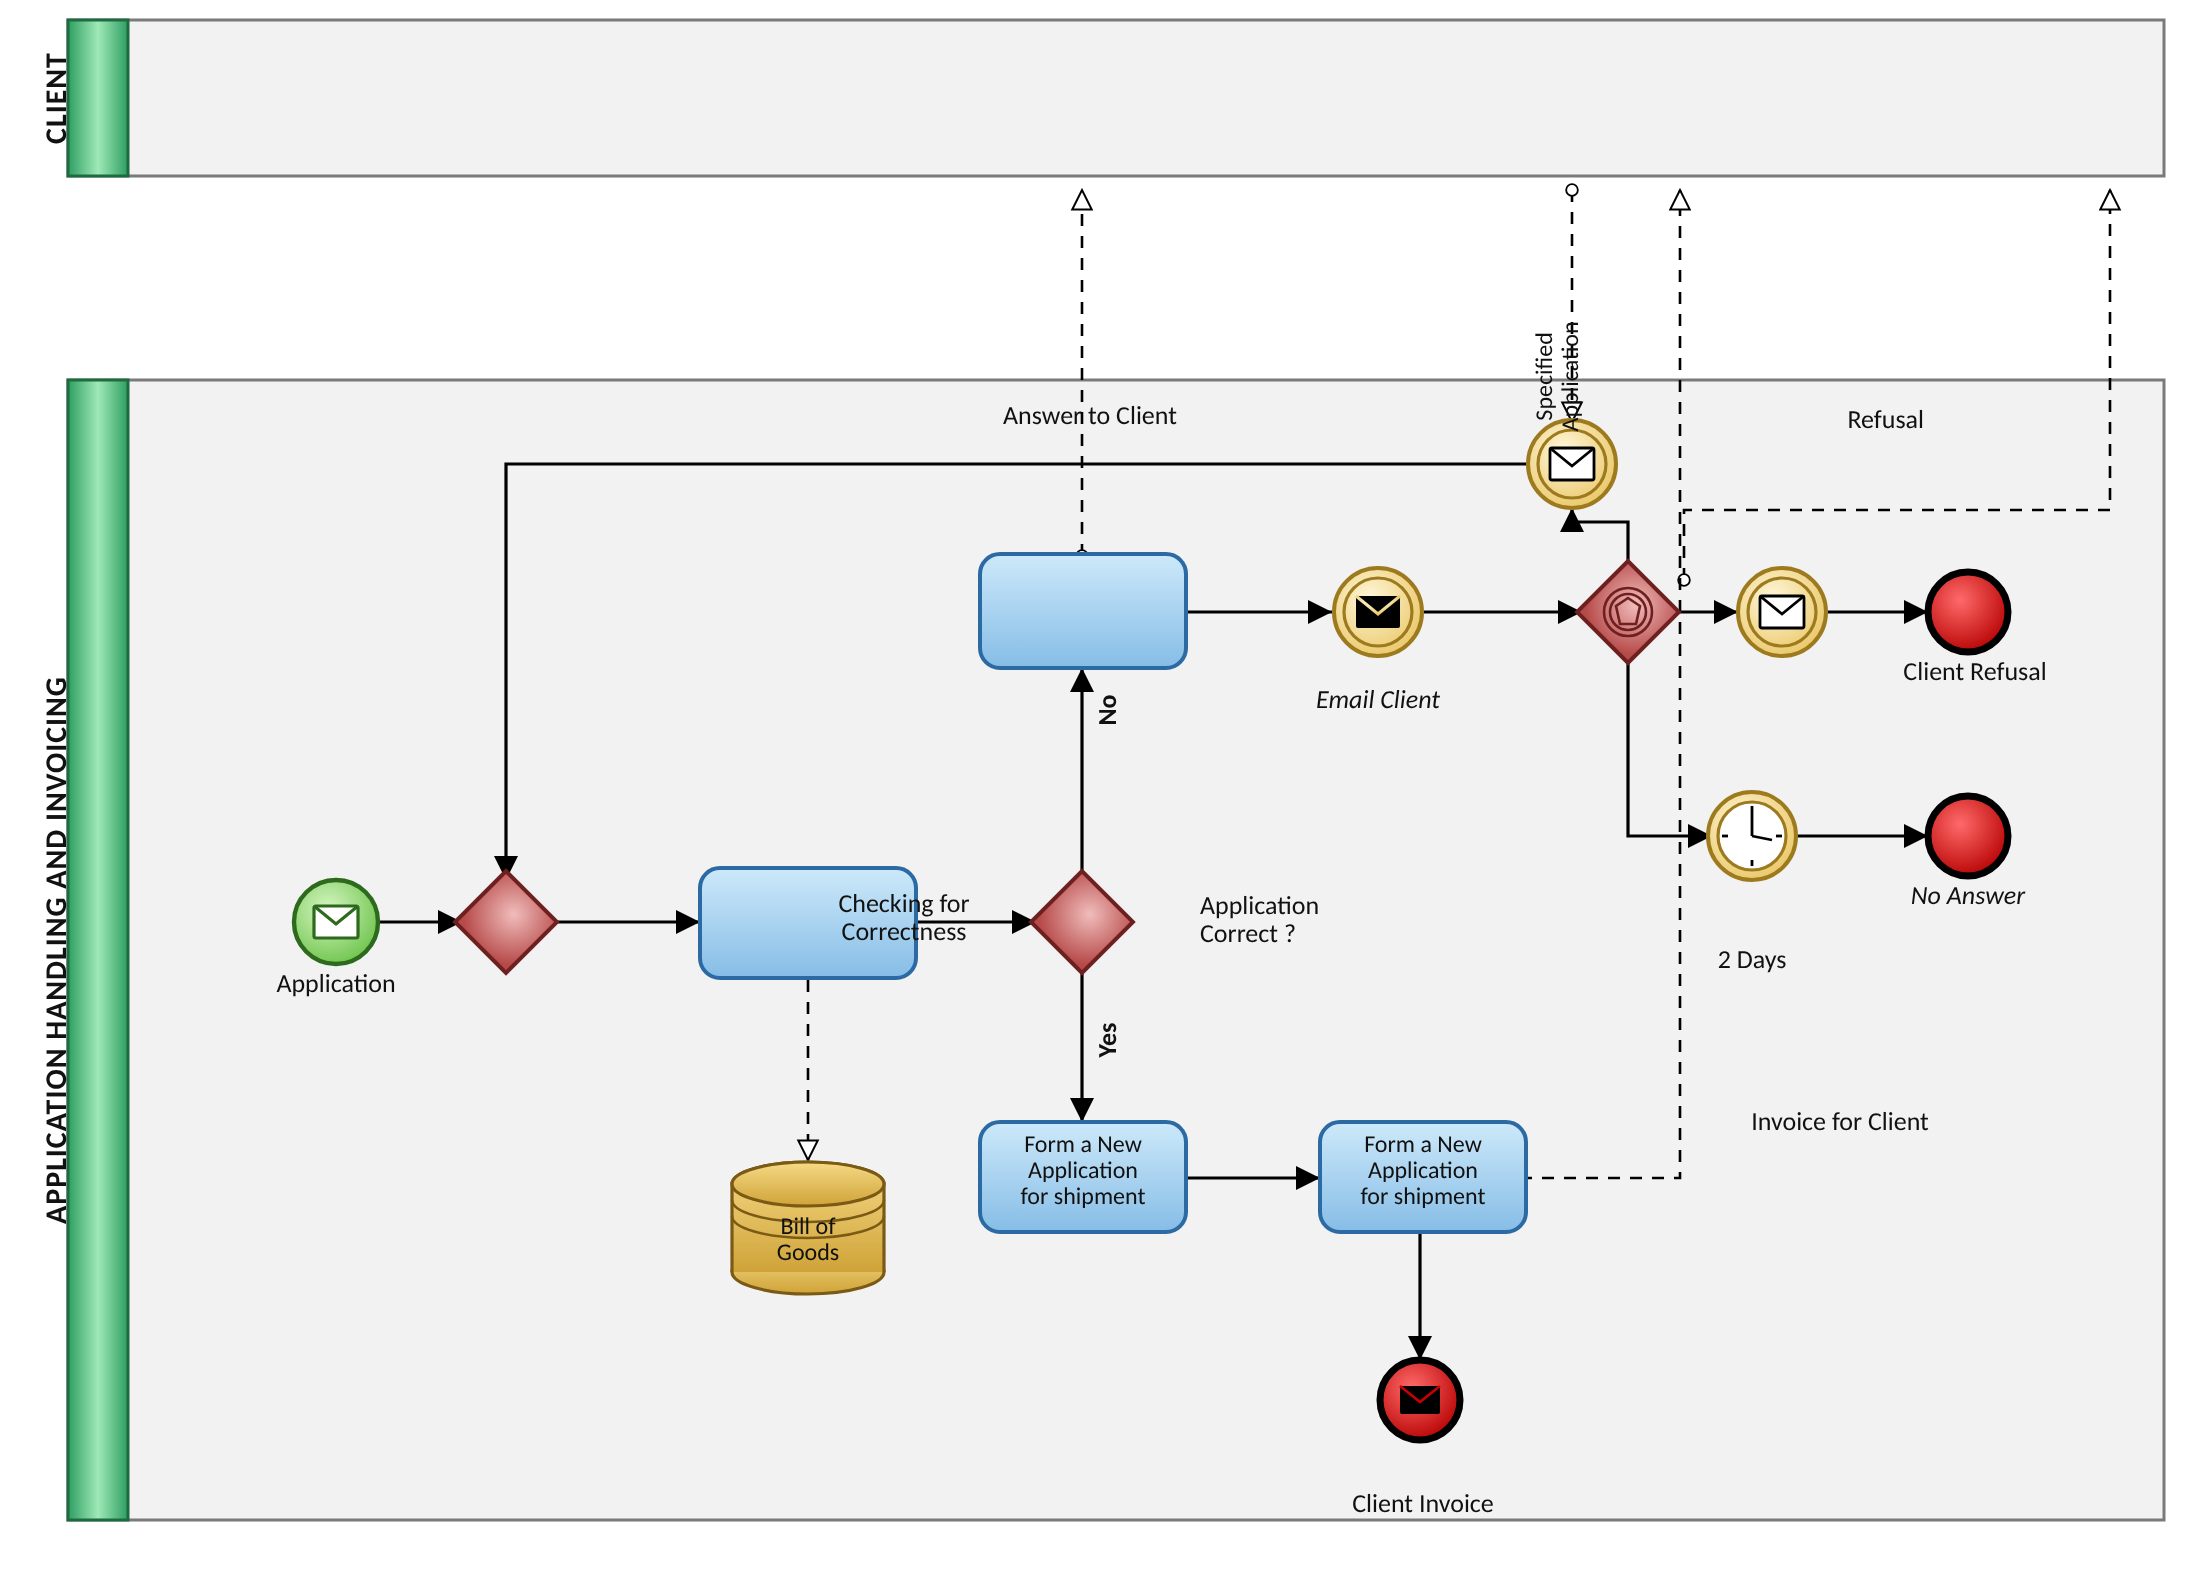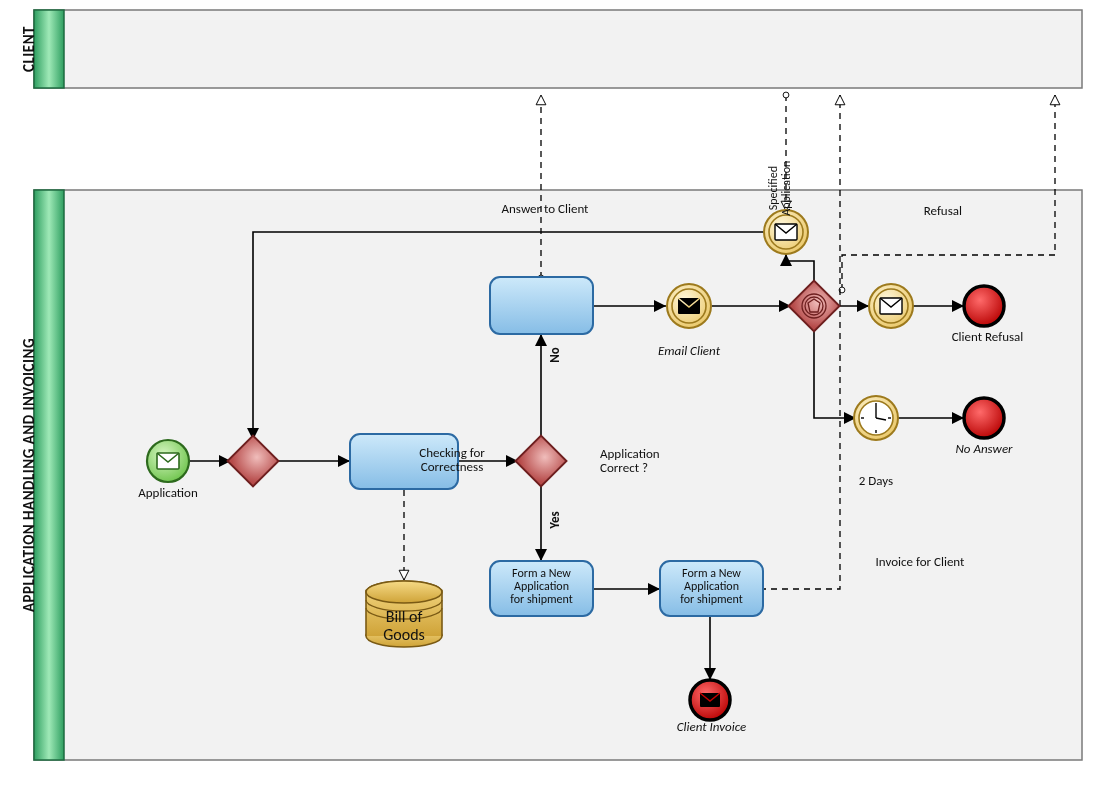--- a/index.html
+++ b/index.html
@@ -231,29 +231,29 @@
 for shipment</div>
 <div class="label" style="left:660px; top:567px; width:103px; font-size:12px;">Form a New
 Application
 for shipment</div>
 
 <div class="label" style="left:128px; top:486px; width:80px;">Application</div>
 <div class="label" style="left:649px; top:344px; width:80px;font-style:italic;">Email Client</div>
 <div class="label" style="left:846px; top:442px; width:60px;margin-top:32px;">2 Days</div>
 <div class="label" style="left:940px; top:330px; width:95px;">Client Refusal</div>
 <div class="label" style="left:944px; top:442px; width:80px;font-style:italic;">No Answer</div>
-<div class="label" style="left:664px; top:720px; width:95px;font-style:italic;">Client Invoice</div>
+<div class="label" style="left:664px; top:746px; width:95px;">Client Invoice</div>
 
 <div class="label" style="left:600px; top:447px; width:100px; text-align:left;">Application
 Correct ?</div>
 
 <div class="label bold" style="left:548px; top:375px; transform:rotate(-90deg); transform-origin:left top; width:40px; font-weight:600;">No</div>
 <div class="label bold" style="left:548px; top:540px; transform:rotate(-90deg); transform-origin:left top; width:40px; font-weight:600;">Yes</div>
 <div class="label" style="left:470px; top:202px; width:150px;">Answer to Client</div>
 <div class="label" style="left:735px; top:175px; transform:rotate(-90deg); transform-origin:center; width:90px; font-size:12px;">Specified
 Application</div>
 <div class="label" style="left:892px; top:204px; width:70px; text-align:right;">Refusal</div>
 <div class="label" style="left:855px; top:555px; width:130px; text-align:center;">Invoice for Client</div>
 
-<div class="label" style="left:374px; top:608px; width:60px; font-size:16px;">Bill of
+<div class="label" style="left:374px; top:608px; width:60px; font-size:12px;">Bill of
 Goods</div>
 
 </div>
 
 </body></html>

